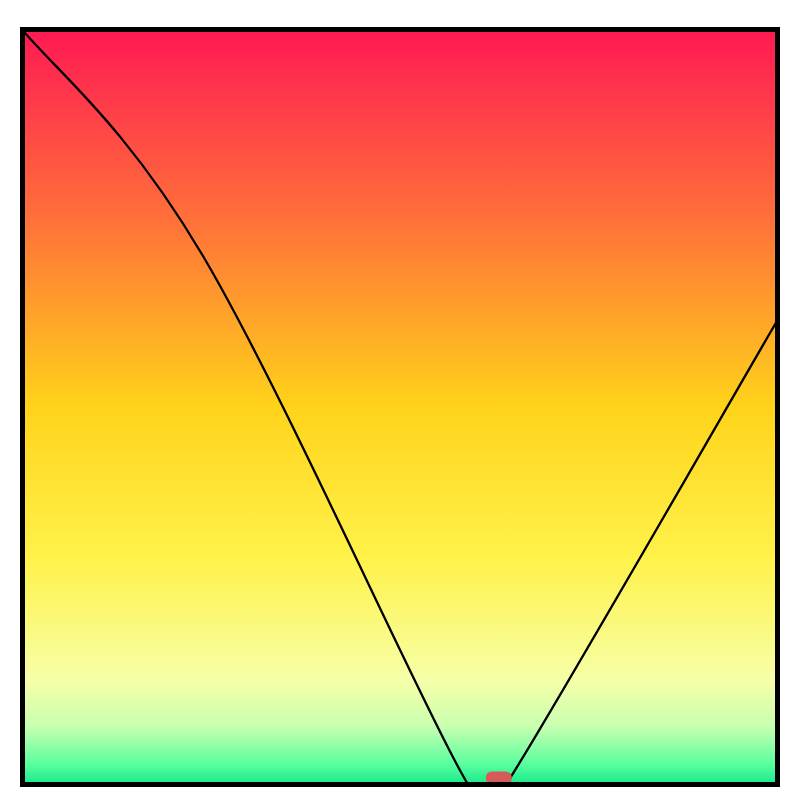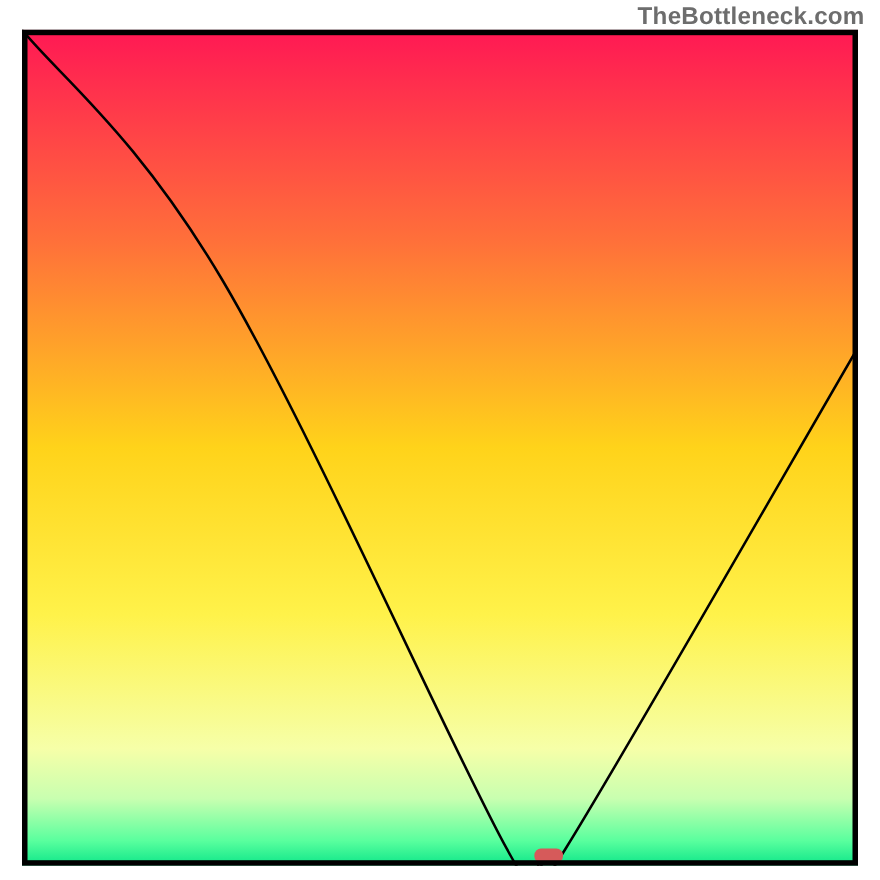--- a/index.html
+++ b/index.html
@@ -28,21 +28,20 @@
   svg.plot {
     position: absolute;
     top: 0;
     left: 0;
   }
 </style>
 </head>
 <body>
 
 <div class="chart-container">
-  <div class="watermark">TheBottleneck.com</div>
   <svg class="plot" width="800" height="800" viewBox="0 0 800 800">
     <defs>
       <linearGradient id="bg-grad" x1="0" y1="0" x2="0" y2="1">
           <stop offset="0%" stop-color="#ff1854"></stop>
           <stop offset="25%" stop-color="#ff6f3a"></stop>
           <stop offset="50%" stop-color="#ffd31a"></stop>
           <stop offset="70%" stop-color="#fff24a"></stop>
           <stop offset="86%" stop-color="#f6ffa8"></stop>
           <stop offset="92%" stop-color="#c8ffb0"></stop>
           <stop offset="97%" stop-color="#5aff9e"></stop>

